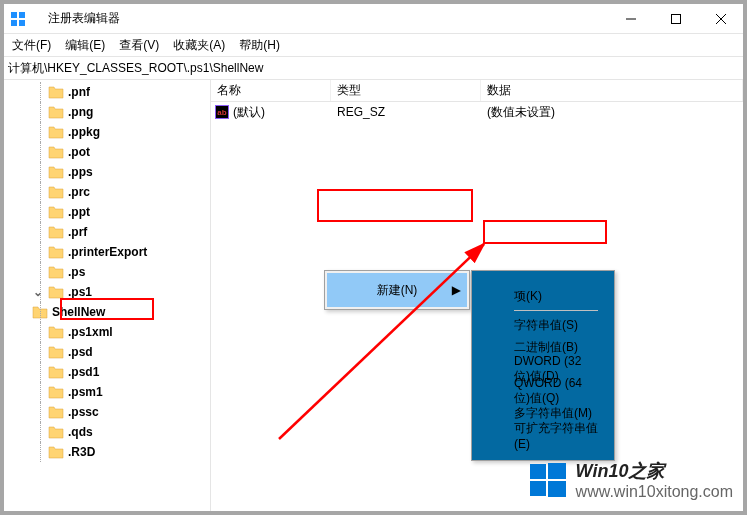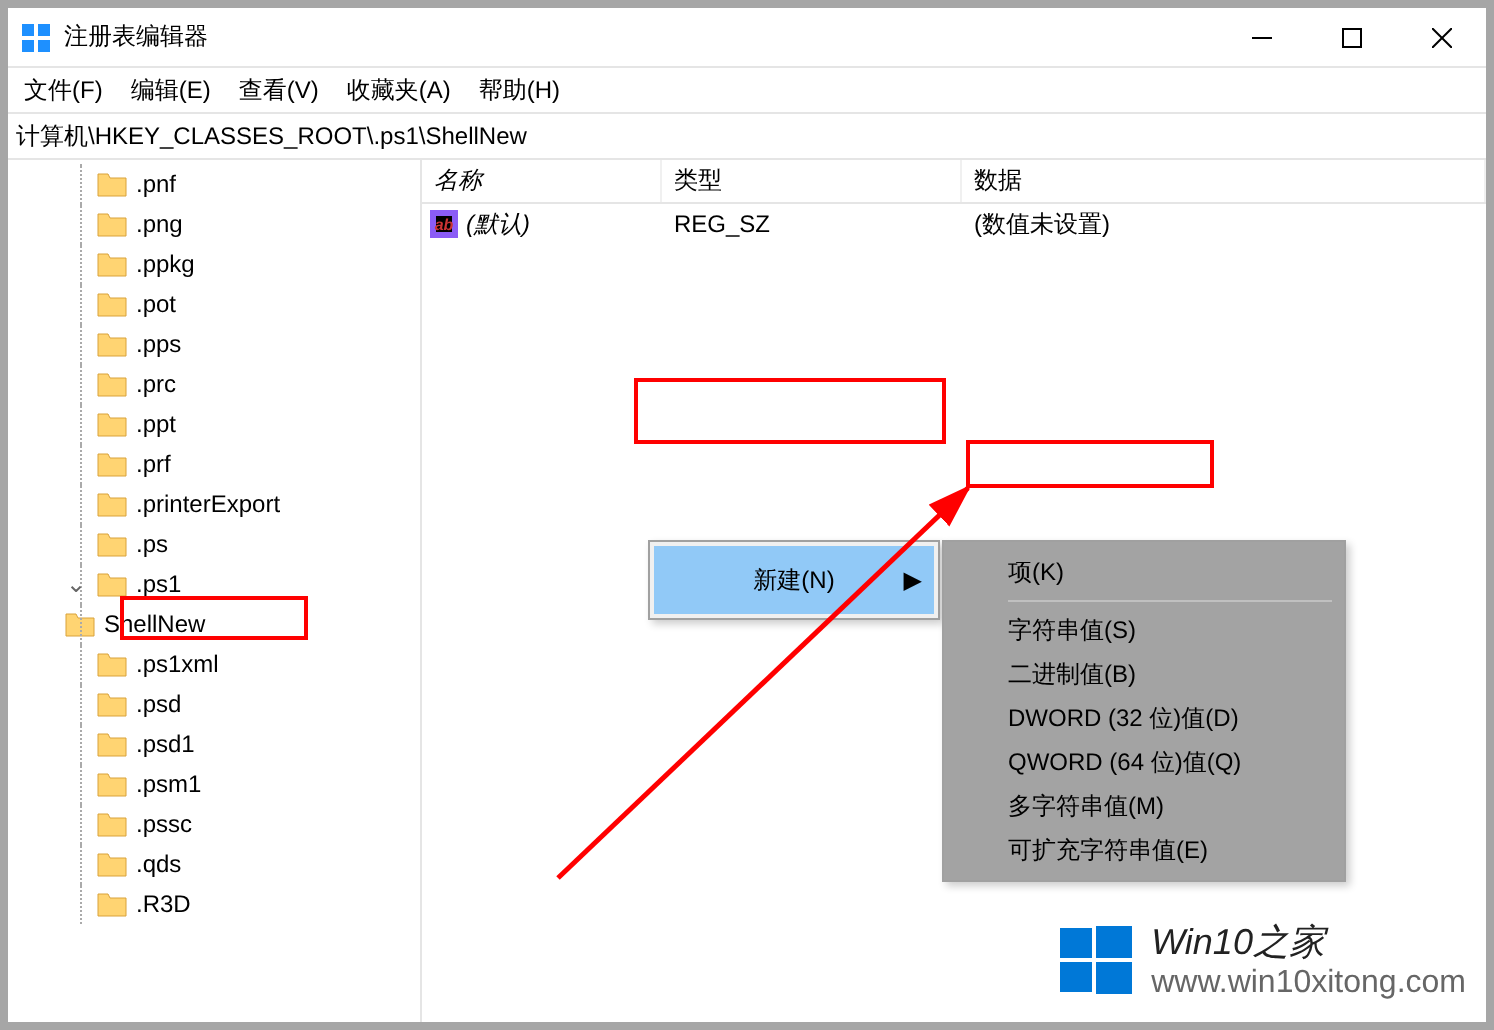--- a/index.html
+++ b/index.html
@@ -27,21 +27,21 @@
     height: 30px;
     display: flex;
     align-items: center;
     padding-left: 6px;
     border-bottom: 1px solid #e5e5e5;
   }
   .titlebar .app-icon {
     width: 16px; height: 16px;
     margin-right: 6px;
   }
-  .titlebar .title { flex: 0 0 auto; }
+  .titlebar .title { flex: 0 0 auto; margin-left: 16px; }
   .spacer { flex: 1; }
   .win-buttons { display: flex; }
   .win-btn {
     width: 45px; height: 30px;
     display: flex; align-items: center; justify-content: center;
     color: #333;
   }
   .win-btn svg { width: 10px; height: 10px; }
   .menubar {
     height: 22px;
@@ -70,20 +70,21 @@
     overflow: hidden;
     position: relative;
     padding-top: 2px;
   }
   .tree-item {
     display: flex;
     align-items: center;
     height: 20px;
     padding-left: 44px;
     position: relative;
+    font-weight: bold;
   }
   .tree-item .twisty {
     position: absolute;
     left: 28px;
     width: 12px; height: 12px;
     display: flex; align-items: center; justify-content: center;
     color: #666;
   }
   .tree-item .vline {
     position: absolute;
@@ -106,37 +107,37 @@
     display: flex;
     height: 22px;
     border-bottom: 1px solid #e5e5e5;
   }
   .list-header div {
     padding-left: 6px;
     display: flex;
     align-items: center;
     border-right: 1px solid #f0f0f0;
   }
-  .col-name { width: 120px; font-style: italic; }
+  .col-name { width: 120px; }
   .col-type { width: 150px; }
   .col-data { flex: 1; }
   .list-row {
     display: flex;
     height: 20px;
     align-items: center;
   }
   .list-row .col-name { display: flex; align-items: center; padding-left: 4px; }
   .list-row .col-type { padding-left: 6px; }
   .list-row .col-data { padding-left: 6px; }
   .reg-icon {
     width: 14px; height: 14px;
     margin-right: 4px;
     display: inline-flex;
     align-items: center; justify-content: center;
-    border: 3px solid #8b5cf6;
+    border: 1px solid #8b5cf6;
     background: #000000;
     color: #c33;
     font-size: 8px;
     font-weight: bold;
   }
   .context-menu-new {
     position: absolute;
     left: 320px;
     top: 190px;
     background: #f0f0f0;
@@ -157,24 +158,24 @@
     background: #91c9f7;
   }
   .context-menu-new .mi .arrow {
     position: absolute;
     right: 6px;
   }
   .submenu {
     position: absolute;
     left: 467px;
     top: 190px;
-    width: 202px;
-    background: #a3a3a3;
+    width: 144px;
+    background: #0369a1;
     border: 1px solid #a0a0a0;
-    padding: 4px;
+    padding: 14px;
     box-shadow: 2px 2px 4px rgba(0,0,0,0.2);
   }
   .submenu .mi {
     height: 22px;
     display: flex;
     align-items: center;
     padding-left: 28px;
   }
   .submenu .sep {
     height: 1px;
@@ -203,21 +204,21 @@
   }
   .watermark .logo {
     width: 40px; height: 40px;
   }
   .watermark .text {
     display: flex;
     flex-direction: column;
   }
   .watermark .text .big {
     font-size: 18px;
-    font-weight: normal;
+    font-weight: bold;
     font-style: italic;
     color: #222;
   }
   .watermark .text .small {
     font-size: 16px;
     color: #666;
   }
   svg.folder-svg path { fill: #ffd472; stroke: #d9a23a; stroke-width: 0.5; }
 </style>
 </head>

